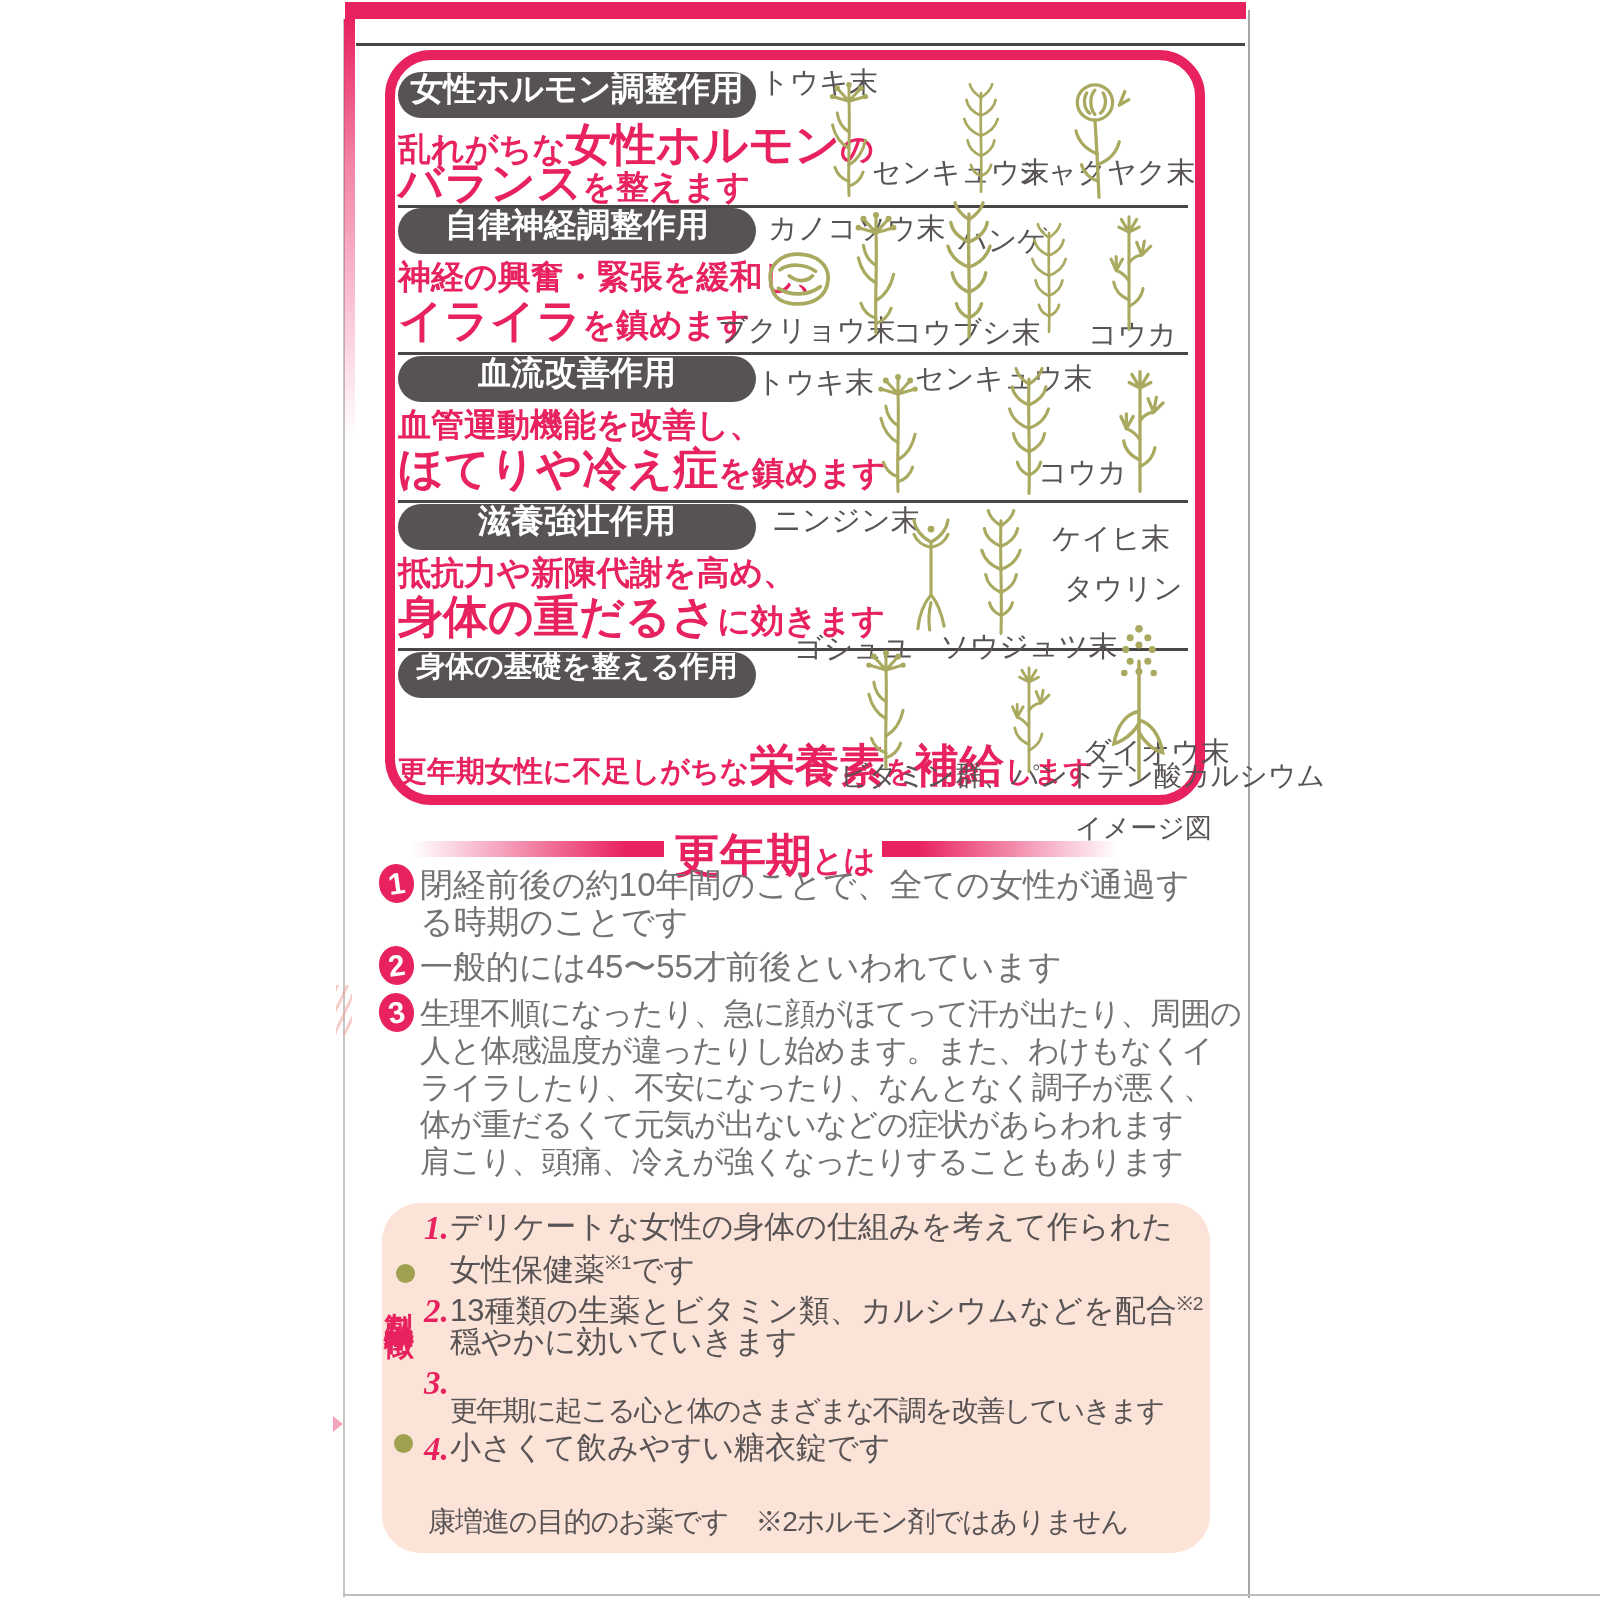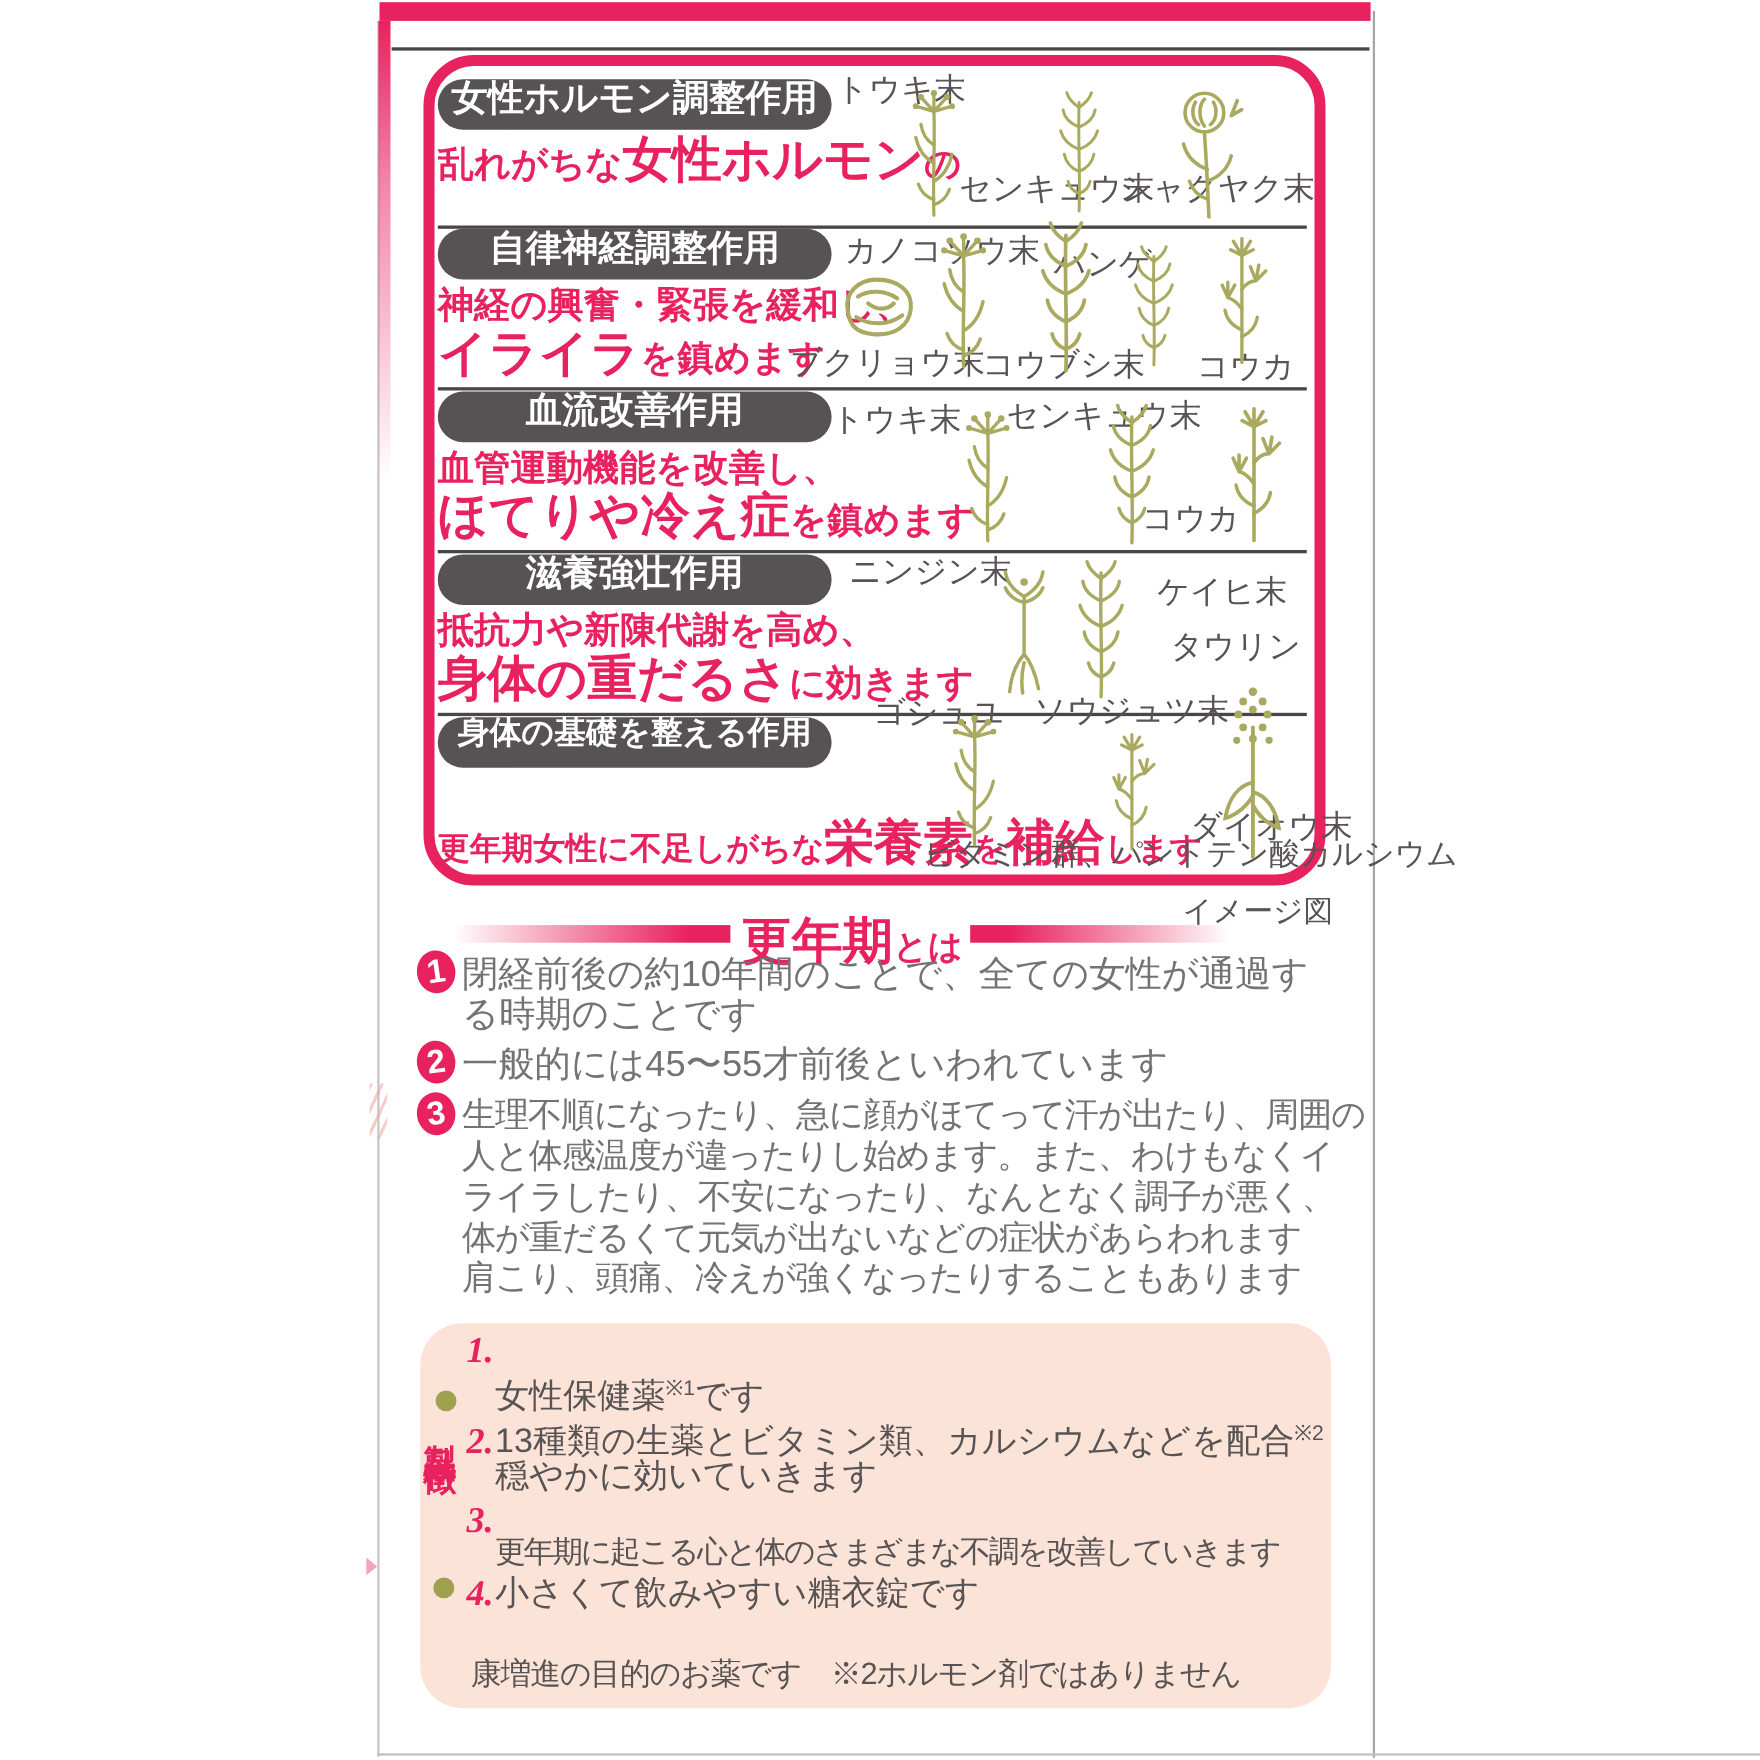--- a/index.html
+++ b/index.html
@@ -156,20 +156,21 @@
   <div class="abs bottom-line"></div>
   <div class="abs print-dashes"></div>
   <div class="abs print-wedge"></div>
 
   <div class="abs box-border"></div>
 
   <div class="abs pill" style="top:72px">
       <span class="n">女性ホルモン調整作用</span>
     </div>
   <div class="abs pinkline" style="top:122px"><span class="sm">乱れがちな</span><span class="lg">女性ホルモン</span><span class="sm">の</span></div>
+  <div class="abs pinkline" style="top:160px"><span class="lg">バランス</span><span class="sm">を整えます</span></div>
   <div class="abs herb-label" style="left:760px;top:68px">トウキ末</div>
   <div class="abs herb-label" style="left:872px;top:158px">センキュウ末</div>
   <div class="abs herb-label" style="left:1018px;top:158px">シャクヤク末</div>
   <div class="abs plant" style="left:818px;top:80px">
       <svg width="62" height="118">
         <use href="#plantA"></use>
       </svg>
     </div>
   <div class="abs plant" style="left:952px;top:82px">
       <svg width="58" height="112">
@@ -314,20 +315,21 @@
   <div class="abs bodyline cond" style="top:1033px">人と体感温度が違ったりし始めます。また、わけもなくイ</div>
   <div class="abs bodyline cond" style="top:1107px">体が重だるくて元気が出ないなどの症状があらわれます</div>
   <div class="abs bodyline cond" style="top:1144px">肩こり、頭痛、冷えが強くなったりすることもあります</div>
 
   <div class="abs feat-box"></div>
   <div class="abs olive-dot" style="left:396px;top:1264px"></div>
   <div class="abs vert-title n">製品特徴</div>
   <div class="abs olive-dot" style="left:394px;top:1434px"></div>
 
   <div class="abs feat-num" style="left:424px;top:1212px">1.</div>
+  <div class="abs feat-line" style="top:1210px"><span>デリケートな女性の身体の仕組みを考えて作られた</span></div>
   <div class="abs feat-line" style="top:1252px"><span>女性保健薬</span><span class="sup">※1</span><span>です</span></div>
 
   <div class="abs feat-num" style="left:424px;top:1295px">2.</div>
   <div class="abs feat-line" style="top:1293px"><span>13種類の生薬とビタミン類、カルシウムなどを配合</span><span class="sup">※2</span></div>
   <div class="abs feat-line" style="top:1325px"><span>穏やかに効いていきます</span></div>
 
   <div class="abs feat-num" style="left:424px;top:1367px">3.</div>
   <div class="abs feat-line cond" style="top:1396px"><span>更年期に起こる心と体のさまざまな不調を改善していきます</span></div>
 
   <div class="abs feat-num" style="left:424px;top:1433px">4.</div>

